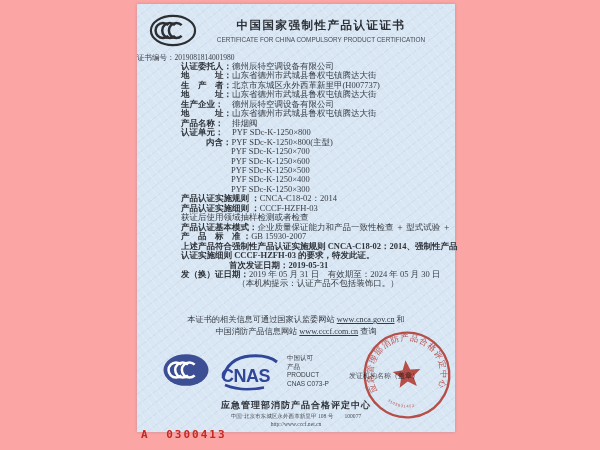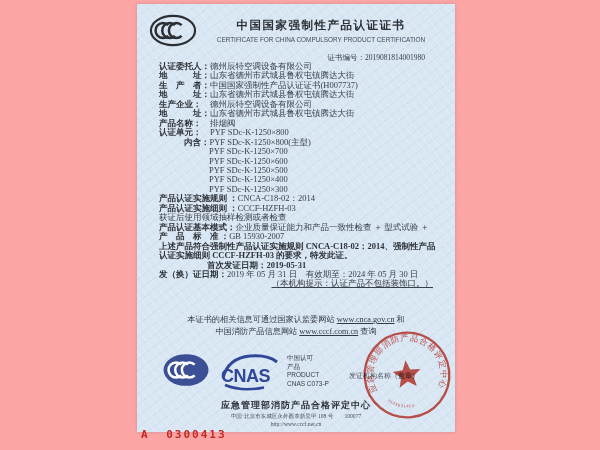--- a/index.html
+++ b/index.html
@@ -8,26 +8,26 @@
   .cert{position:absolute;left:137px;top:4px;width:318px;height:428px;
         background:#d9e6f3;
         background-image:
           repeating-linear-gradient(52deg, rgba(255,255,255,.20) 0 1px, rgba(0,0,0,0) 1px 7px),
           repeating-linear-gradient(-38deg, rgba(120,150,190,.09) 0 1px, rgba(0,0,0,0) 1px 9px);
         box-shadow:0 0 3px rgba(60,80,110,.25);}
   .ccc-top{position:absolute;left:11px;top:9px;width:50px;height:35px;}
   .title-row{position:absolute;left:62px;top:14px;width:244px;text-align:center;color:#2b2f35;}
   .title{font-size:11.5px;font-weight:bold;letter-spacing:1.5px;font-family:"Liberation Sans",sans-serif;}
   .subtitle{margin-top:3px;font-size:6.4px;color:#454b53;font-family:"Liberation Sans",sans-serif;}
-  .certno{position:absolute;top:49px;left:0;width:288px;text-align:right;font-size:7.5px;color:#3a4048;}
-  .body{position:absolute;left:22px;top:58px;width:274px;}
+  .certno{position:absolute;top:49px;left:0;width:288px;text-align:left;font-size:7.5px;color:#3a4048;}
+  .body{position:absolute;left:44px;top:58px;width:274px;}
   .line{line-height:9.45px;font-size:8.5px;color:#3a4048;white-space:nowrap;}
   .line .label{font-weight:bold;color:#2f343b;display:inline-block;min-width:51px;}
   .line.nominw .label{min-width:0;}
-  .line.center{text-align:right;text-decoration:underline;}
+  .line.center{text-align:center;}
   .line.bold, .line.bold .value{font-weight:bold;color:#2f343b;}
   .footer{position:absolute;left:0;top:310px;width:318px;text-align:center;color:#343a42;}
   .fline{font-size:8.2px;line-height:11.8px;}
   .u{text-decoration:underline;}
   .ccc-bottom{position:absolute;left:24px;top:347px;width:50px;height:38px;}
   .cnas{position:absolute;left:82px;top:347px;width:62px;height:41px;}
   .accred{position:absolute;left:150px;top:350px;font-size:6.5px;line-height:8.6px;color:#3a4048;
           font-family:"Liberation Sans",sans-serif;}
   .stamp-caption{position:absolute;left:212px;top:367px;font-size:7px;color:#4d535b;z-index:1;white-space:nowrap;}
   .stamp{position:absolute;left:224px;top:325px;width:92px;height:92px;z-index:2;opacity:.85;
@@ -60,21 +60,21 @@
     <div class="certno">
       <span>证书编号：</span><span>2019081814001980</span>
     </div>
 
     <div class="body">
 
         <div class="line"><span class="label">认证委托人：</span><span class="value">德州辰特空调设备有限公司</span></div>
 
         <div class="line"><span class="label">地　　　址：</span><span class="value">山东省德州市武城县鲁权屯镇腾达大街</span></div>
 
-        <div class="line"><span class="label">生　产　者：</span><span class="value">中国国家强制性产品认证证书(H007737)</span></div>
+        <div class="line"><span class="label">生　产　者：</span><span class="value">北京市东城区永外西革新里甲(H007737)</span></div>
 
         <div class="line"><span class="label">地　　　址：</span><span class="value">山东省德州市武城县鲁权屯镇腾达大街</span></div>
 
         <div class="line"><span class="label">生产企业：</span><span class="value">德州辰特空调设备有限公司</span></div>
 
         <div class="line"><span class="label">地　　　址：</span><span class="value">山东省德州市武城县鲁权屯镇腾达大街</span></div>
 
         <div class="line"><span class="label">产品名称：</span><span class="value">排烟阀</span></div>
 
         <div class="line"><span class="label">认证单元：</span><span class="value">PYF SDc-K-1250×800</span></div>

